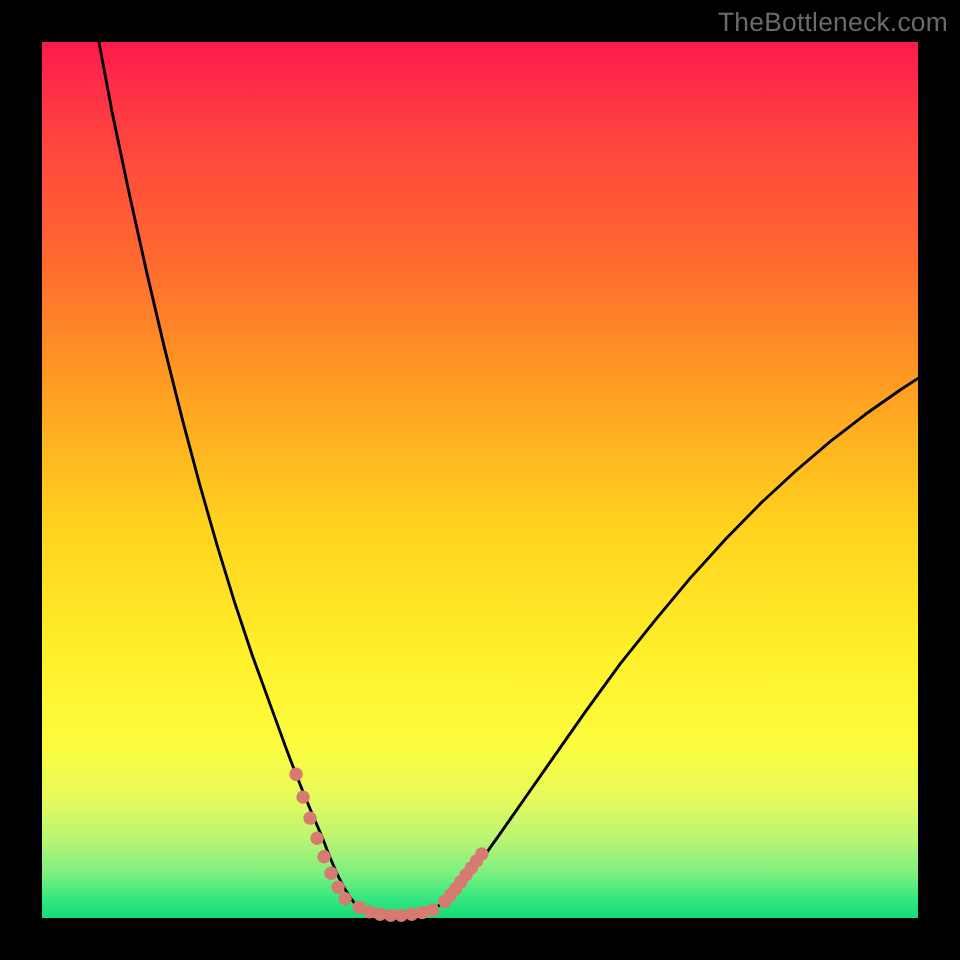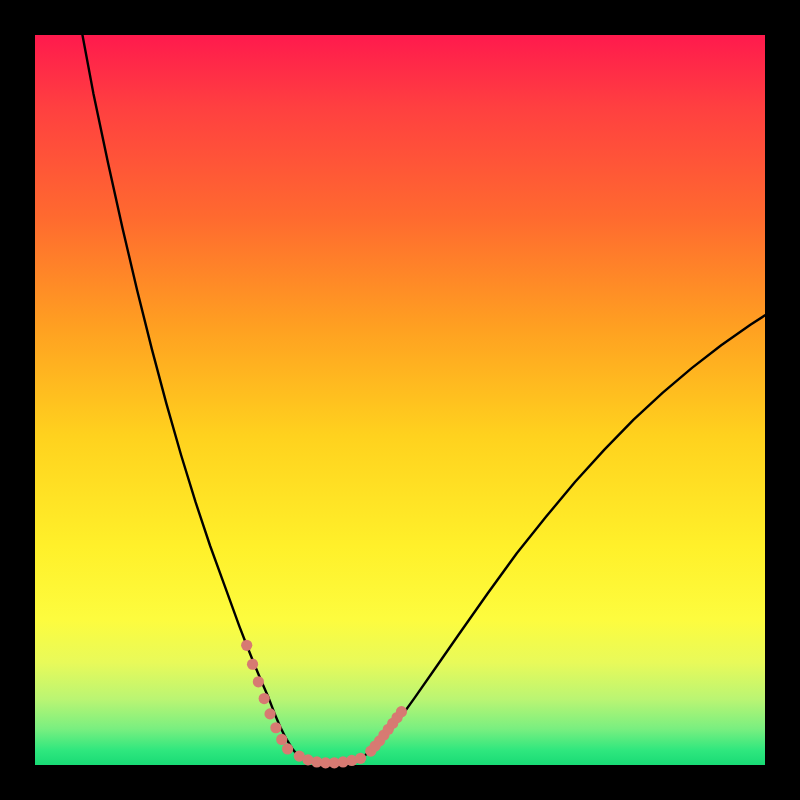--- a/index.html
+++ b/index.html
@@ -57,20 +57,21 @@
     top: 0;
     width: 730px;
     height: 730px;
     overflow: visible;
   }
 </style>
 </head>
 <body>
 
 <div class="frame">
+  <div class="watermark">TheBottleneck.com</div>
   <div class="plot-area">
     <svg class="curve" viewBox="0 0 730 730" preserveAspectRatio="none">
       <path id="bottleneck-path" fill="none" stroke="#000" stroke-width="2.4" stroke-linecap="round" stroke-linejoin="round" d="M47.45,0.00 L58.40,58.40 L73.00,127.75 L87.60,193.45 L102.20,255.50 L116.80,313.90 L131.40,368.65 L146.00,419.75 L160.60,467.20 L175.20,511.00 L189.80,551.15 L204.40,591.30 L211.70,610.28 L219.00,628.53 L226.30,646.05 L233.60,662.84 L239.44,678.17 L245.28,692.04 L251.12,703.72 L256.96,713.21 L262.80,720.51 L270.10,725.25 L270.10,725.25 L277.40,727.08 L284.70,727.81 L292.00,727.96 L299.30,727.81 L306.60,727.08 L313.90,725.99 L321.20,724.16 L321.20,724.16 L328.50,721.24 L335.80,716.13 L343.10,709.56 L350.40,701.53 L365.00,683.28 L379.60,662.84 L401.50,631.45 L423.40,600.06 L452.60,558.45 L481.80,518.30 L511.00,481.80 L540.20,446.76 L569.40,414.64 L598.60,384.71 L627.80,357.70 L657.00,332.88 L686.20,310.25 L715.40,289.81 L730.00,280.32"></path>
       <g id="dot-layer">
           <circle cx="211.70" cy="610.28" r="5.6" fill="#d77a72"></circle>
           <circle cx="217.54" cy="629.26" r="5.6" fill="#d77a72"></circle>
           <circle cx="223.38" cy="646.78" r="5.6" fill="#d77a72"></circle>
           <circle cx="229.22" cy="663.57" r="5.6" fill="#d77a72"></circle>
           <circle cx="235.06" cy="678.90" r="5.6" fill="#d77a72"></circle>
           <circle cx="240.90" cy="692.77" r="5.6" fill="#d77a72"></circle>

